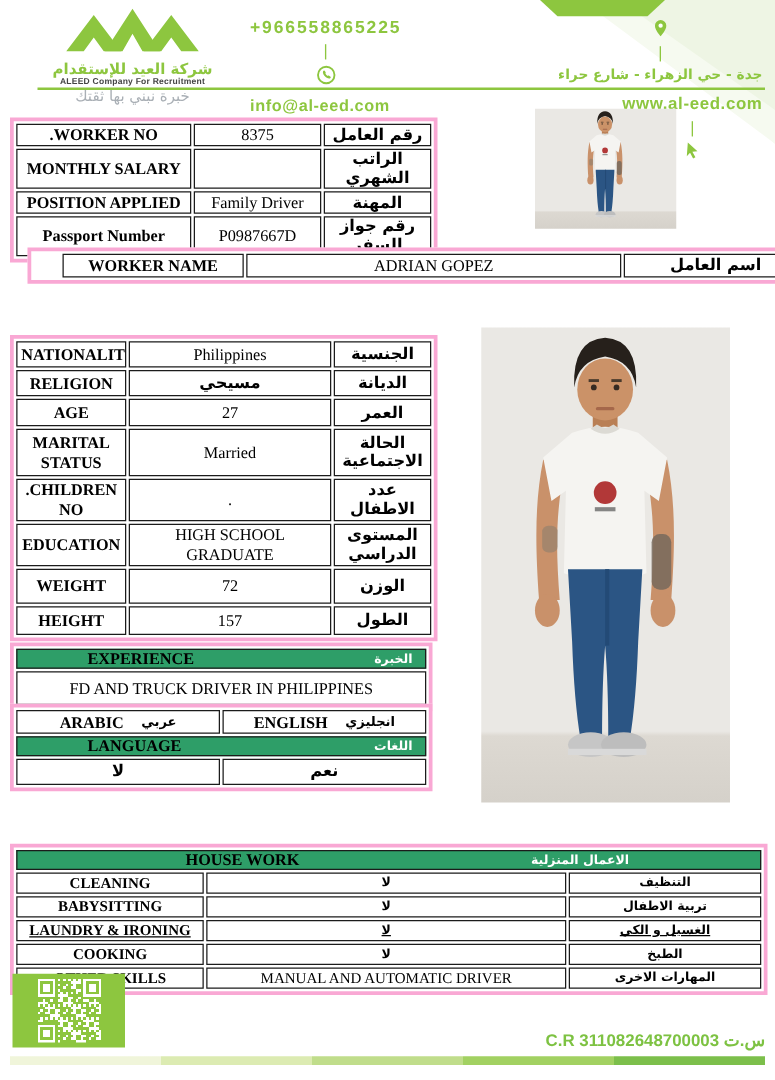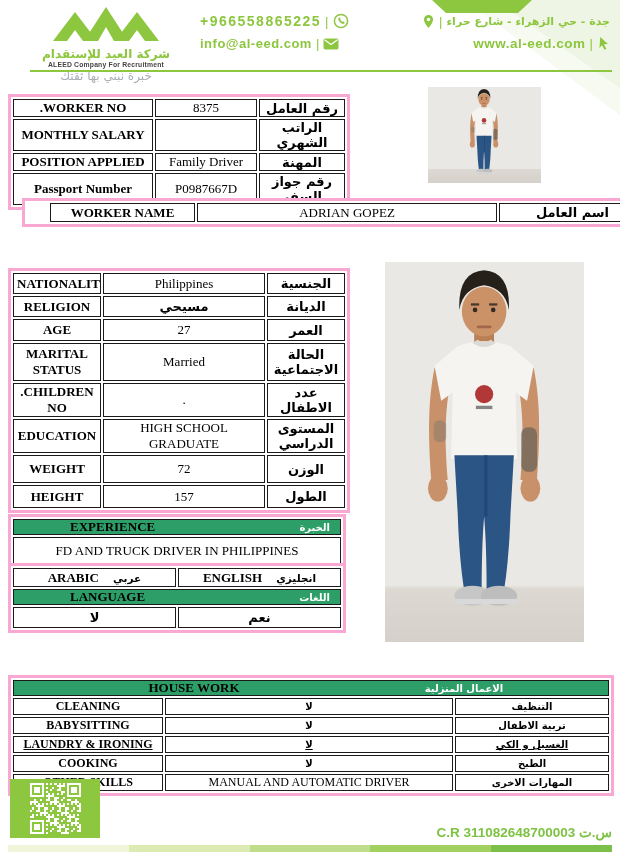--- a/index.html
+++ b/index.html
@@ -12,21 +12,21 @@
   .logo-name-ar{font-family:"DejaVu Sans",sans-serif;font-size:12px;font-weight:bold;
                 color:#8dc63f;direction:rtl;line-height:1.05;margin-top:1px;}
   .logo-name-en{font-family:"Liberation Sans",sans-serif;font-size:6.8px;font-weight:bold;
                 color:#444;letter-spacing:.2px;}
   .logo-slogan{font-family:"DejaVu Sans",sans-serif;font-size:12px;color:#a9afb5;
                direction:rtl;margin-top:1px;}
   .green-rule{position:absolute;left:30px;right:8px;top:70px;height:2px;background:#8dc63f;}
   .contact{position:absolute;left:200px;right:10px;top:13px;display:flex;flex-direction:column;gap:7px;
            font-family:"Liberation Sans",sans-serif;font-weight:bold;color:#8dc63f;}
   .contact-row{display:flex;justify-content:space-between;align-items:center;}
-  .citem{display:flex;align-items:center;gap:4px;white-space:nowrap;}
+  .citem{display:flex;align-items:center;gap:4px;white-space:nowrap;flex-direction:column;}
   .phone{font-size:14px;letter-spacing:1.5px;}
   .email{font-size:13px;letter-spacing:.5px;}
   .site{font-size:13.5px;letter-spacing:.5px;}
   .addr{font-family:"DejaVu Sans",sans-serif;font-size:11px;direction:rtl;}
   .cdiv{font-size:13px;font-weight:normal;color:#8dc63f;}
 
   
   table.doc{border-collapse:separate;border-spacing:2px;position:absolute;
             background:#fff;border:3px solid #f9a8d4;table-layout:fixed;}
   table.doc td{border:1px solid #1b1b1b;text-align:center;vertical-align:middle;

